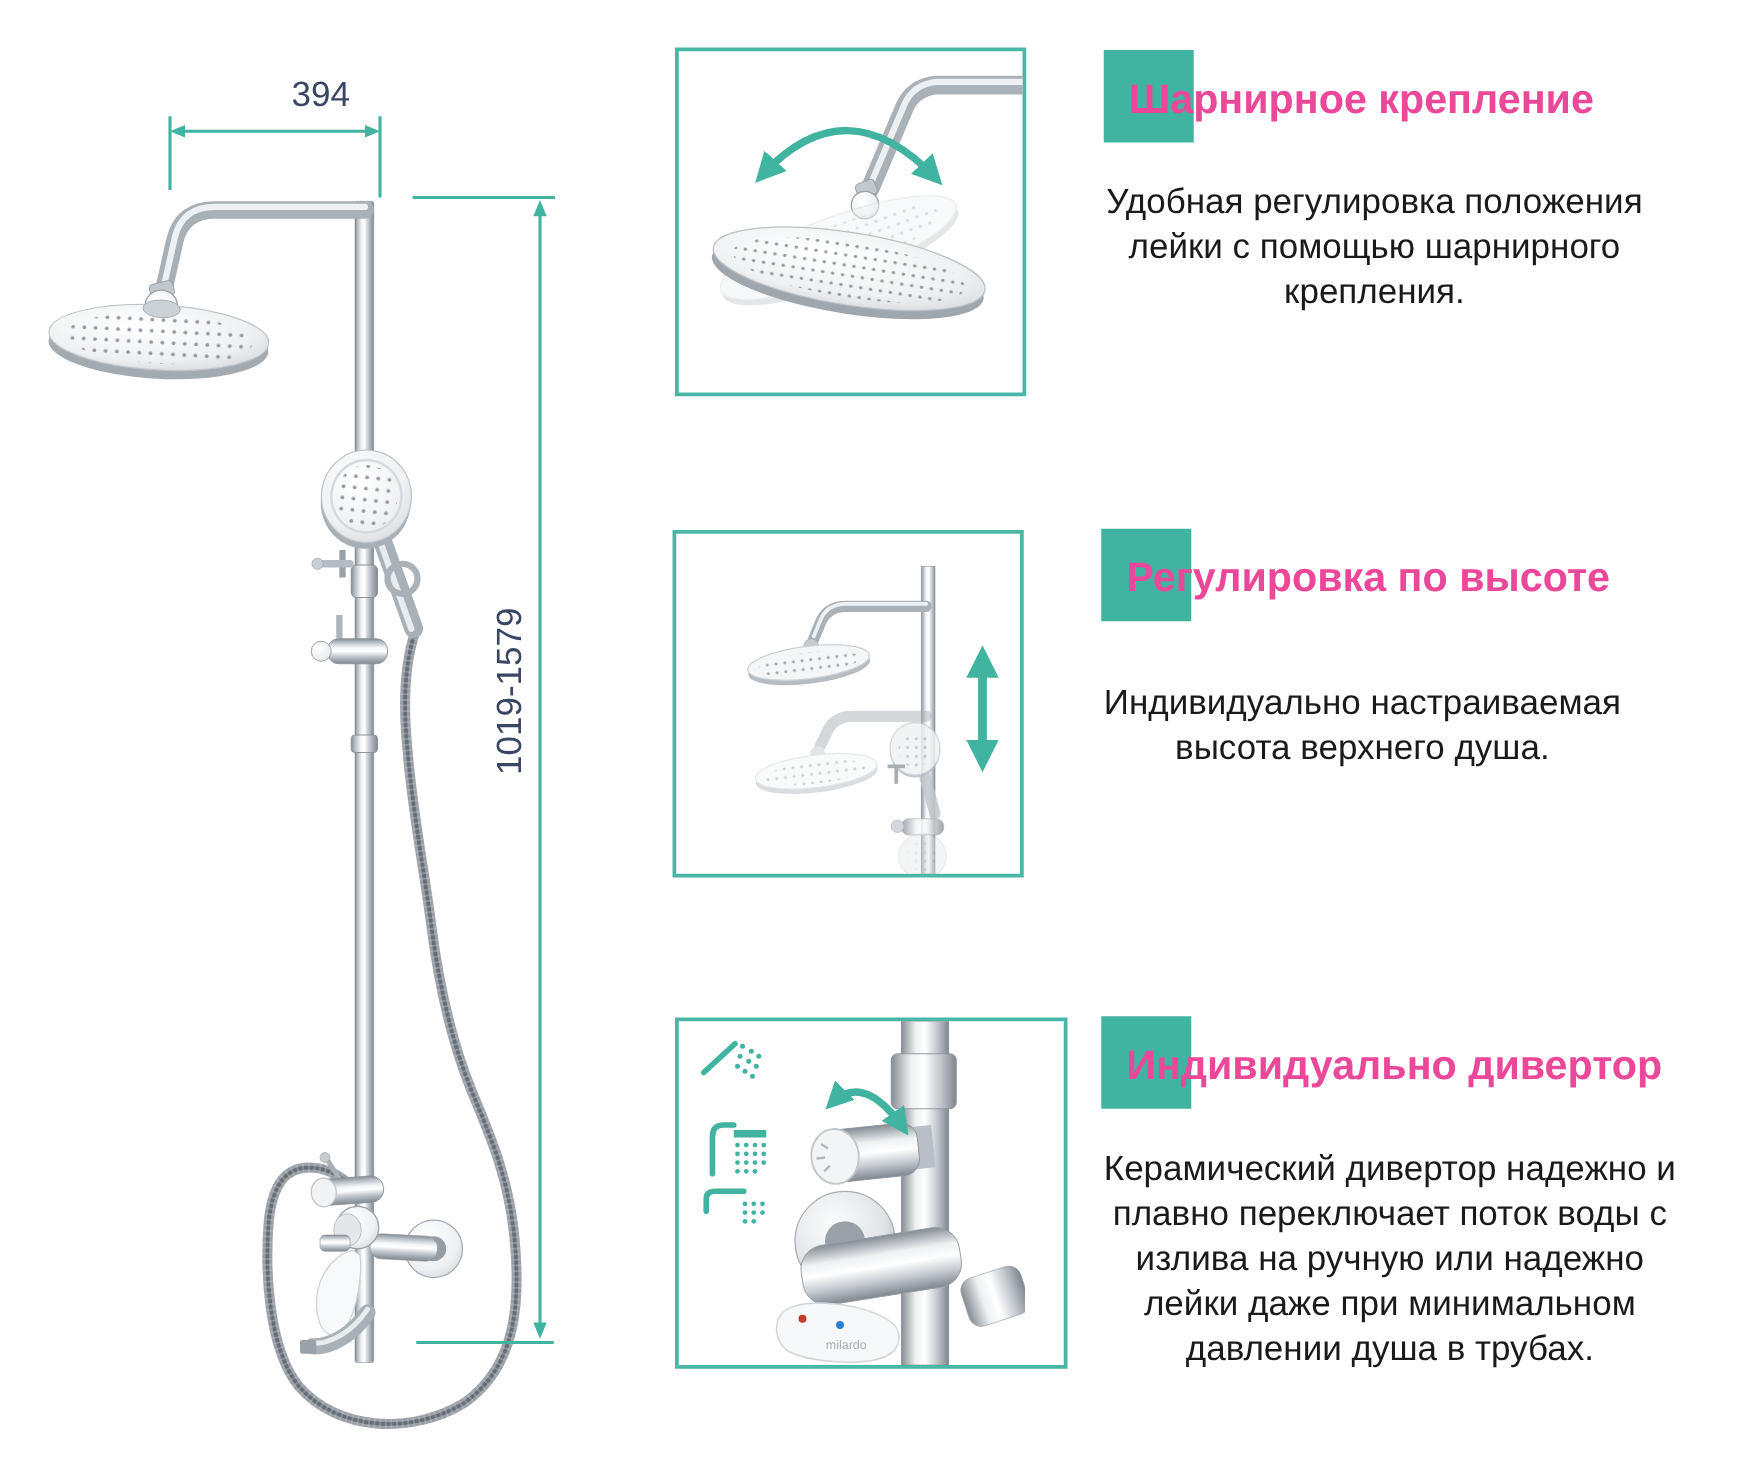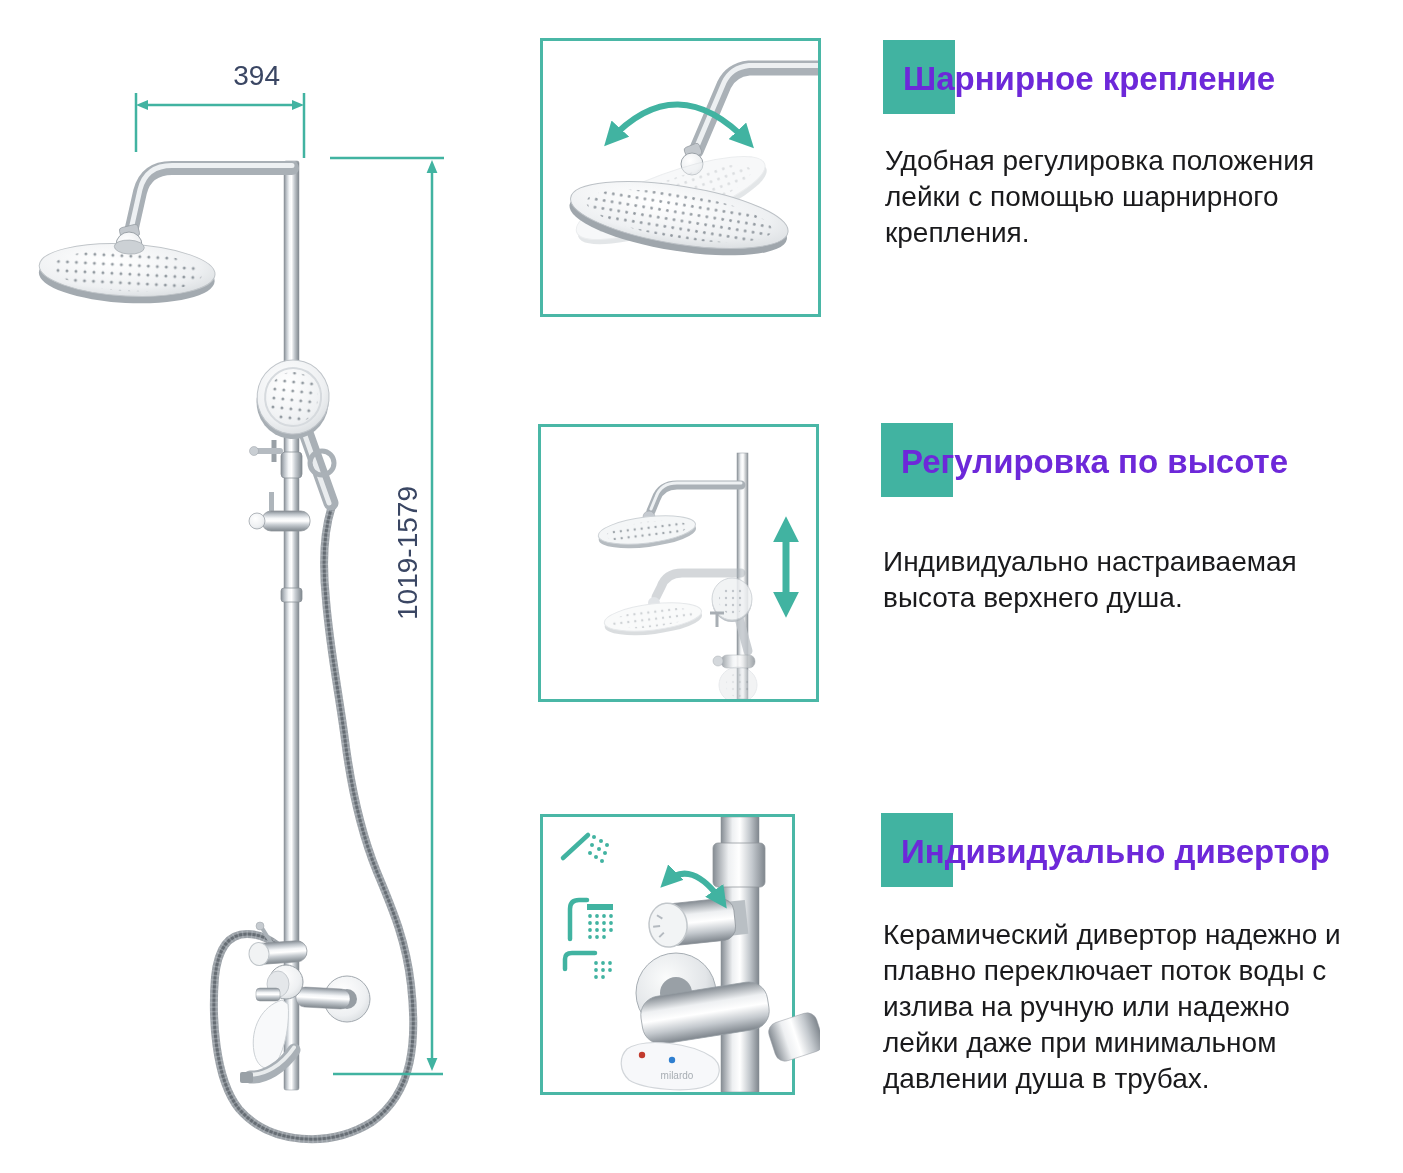--- a/index.html
+++ b/index.html
@@ -7,23 +7,23 @@
           font-family:"Liberation Sans","DejaVu Sans",sans-serif;}
   svg{display:block;}
   .product-svg{position:absolute;left:0;top:0;}
   .dim-label{position:absolute;color:#3a4663;font-size:28px;font-weight:400;}
   .dim-label.w{left:160px;top:60px;width:120px;text-align:right;}
   .dim-label.h{left:408px;top:553px;transform:translate(-50%,-50%) rotate(-90deg);white-space:nowrap;}
   .frame{position:absolute;border:3px solid #4ab7a6;background:#ffffff;box-sizing:border-box;margin:0;padding:0;}
   .feature{position:absolute;width:470px;height:320px;}
   .feature .sq{position:absolute;left:0;top:0;width:72px;height:74px;background:#41b3a1;}
   .feature h2{position:absolute;left:20px;top:20px;margin:0;font-size:33px;font-weight:bold;
-              color:#6d28d9;white-space:nowrap;}
+              color:#ec4899;white-space:nowrap;}
   .feature .desc{position:absolute;left:2px;font-size:28px;line-height:36px;color:#1a1a1c;}
-  .feature .line{white-space:nowrap;}
+  .feature .line{white-space:nowrap;text-align:center;}
 </style>
 </head>
 <body>
 
 <div class="canvas">
 
   <svg class="product-svg" width="480" height="1173" viewBox="0 0 480 1173">
     <defs>
       <linearGradient id="p-gv" x1="0" y1="0" x2="1" y2="0">
         <stop offset="0" stop-color="#878e95"></stop>
@@ -223,21 +223,21 @@
         <circle cx="177" cy="234" r="5" fill="#cdd2d6" stroke="#9aa1a7" stroke-width="0.5"></circle>
       </g>
       <g opacity="0.4">
         <ellipse cx="197" cy="258" rx="19" ry="18" fill="#dfe3e6" stroke="#c5cad0"></ellipse>
         <ellipse cx="197" cy="258" rx="12" ry="12" fill="url(#f2-dots)" opacity="0.6"></ellipse>
       </g>
       <line x1="245" y1="97" x2="245" y2="183" stroke="#41b3a1" stroke-width="7" marker-start="url(#f2-ah)" marker-end="url(#f2-ah)"></line>
     </svg>
   </figure>
 
-  <figure class="frame" style="left:540px;top:814px;width:255px;height:281px">
+  <figure class="frame" style="left:540px;top:814px;width:314px;height:281px">
     <svg width="277" height="275" viewBox="0 0 277 275">
       <defs>
         <linearGradient id="f3-gv" x1="0" y1="0" x2="1" y2="0">
           <stop offset="0" stop-color="#858c93"></stop>
             <stop offset="0.3" stop-color="#eef0f2"></stop>
           <stop offset="0.5" stop-color="#ffffff"></stop>
             <stop offset="0.75" stop-color="#c4c9ce"></stop>
           <stop offset="1" stop-color="#7f868d"></stop>
         </linearGradient>
         <linearGradient id="f3-gh" x1="0" y1="0" x2="0" y2="1">

